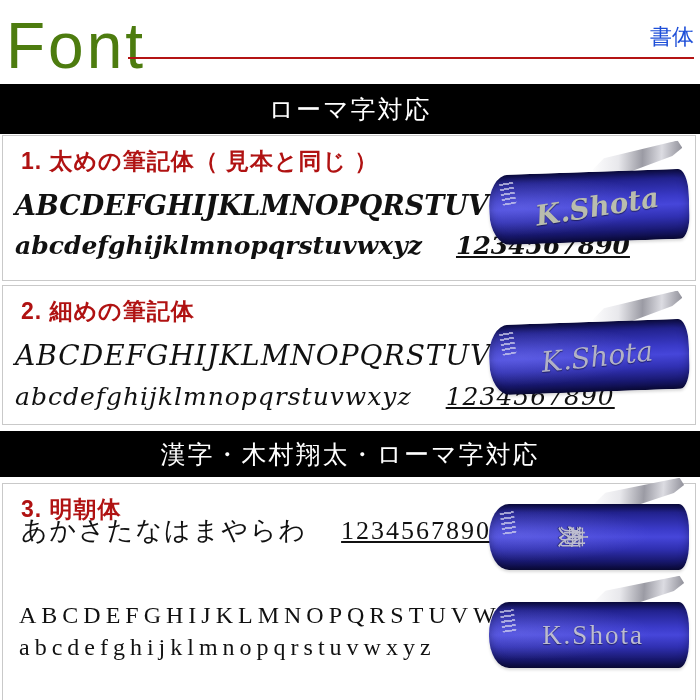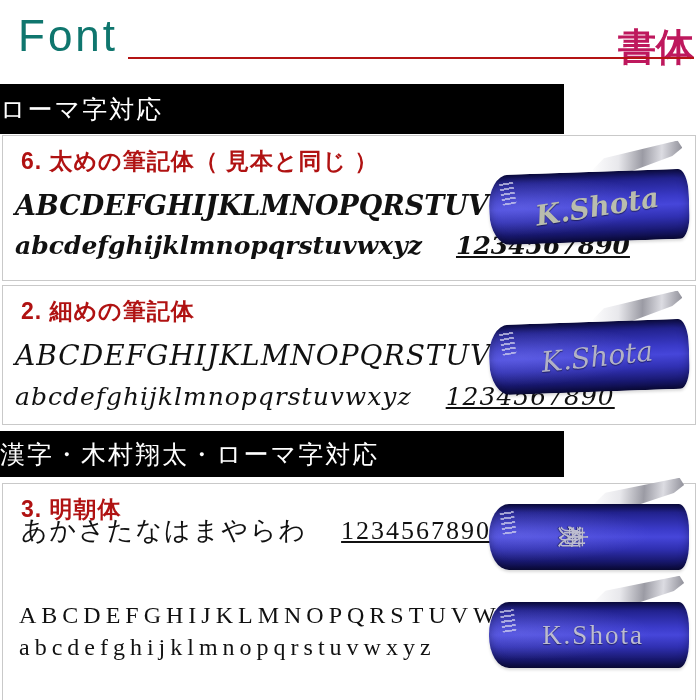--- a/index.html
+++ b/index.html
@@ -1,27 +1,27 @@
 <!DOCTYPE html>
 <html><head>
 <meta charset="utf-8">
 <style>
   html,body{margin:0;padding:0;background:#ffffff;}
   .page{position:relative;width:700px;height:700px;background:#ffffff;overflow:hidden;
         font-family:"Liberation Sans",sans-serif;}
 
   
-  .title-en{position:absolute;left:18px;top:14px;font-size:44px;line-height:1;
-            color:#0f766e;letter-spacing:3px;font-weight:400;}
-  .title-ja{position:absolute;right:6px;top:22px;font-size:38px;color:#be185d;font-weight:700;}
+  .title-en{position:absolute;left:6px;top:14px;font-size:64px;line-height:1;
+            color:#4d7c0f;letter-spacing:3px;font-weight:400;}
+  .title-ja{position:absolute;right:6px;top:22px;font-size:22px;color:#1d4ed8;font-weight:400;}
   .header-line{position:absolute;left:128px;top:57px;width:566px;height:2px;background:#b41414;}
 
   
-  .banner{position:absolute;left:0;width:564px;background:#000;color:#fff;
-          letter-spacing:2px;font-size:25px;}
+  .banner{position:absolute;left:0;width:700px;background:#000;color:#fff;
+          text-align:center;letter-spacing:2px;font-size:25px;}
   .banner-1{top:84px;height:50px;line-height:50px;}
   .banner-2{top:431px;height:46px;line-height:46px;}
 
   
   .box{position:absolute;left:2px;width:694px;background:#fff;border:1px solid #c9c9c9;
        box-sizing:border-box;}
   .box-1{top:135px;height:146px;}
   .box-2{top:285px;height:140px;text-align:right;}
   .box-3{top:483px;height:236px;}
   .box h2{position:absolute;margin:0;left:18px;top:10px;font-size:23px;
@@ -85,21 +85,21 @@
 
 <div class="page">
 
   <div class="title-en">Font</div>
   <div class="title-ja">書体</div>
   <div class="header-line"></div>
 
   <div class="banner banner-1">ローマ字対応</div>
 
   <section class="box box-1">
-    <h2>6. 太めの筆記体（ 見本と同じ ）</h2>
+    <h2>1. 太めの筆記体（ 見本と同じ ）</h2>
     <div class="sample script-bold s1-caps">ABCDEFGHIJKLMNOPQRSTUVWXYZ</div>
     <div class="sample script-bold s1-low">
       <span>abcdefghijklmnopqrstuvwxyz</span><span class="digit-gap">1234567890</span>
     </div>
     <div class="pen pen-tilt">
       <div class="pen-clip"></div>
       <div class="pen-body">
         <div class="pen-brand"></div>
         <div class="engraving eng-bold">K.Shota</div>
       </div>

